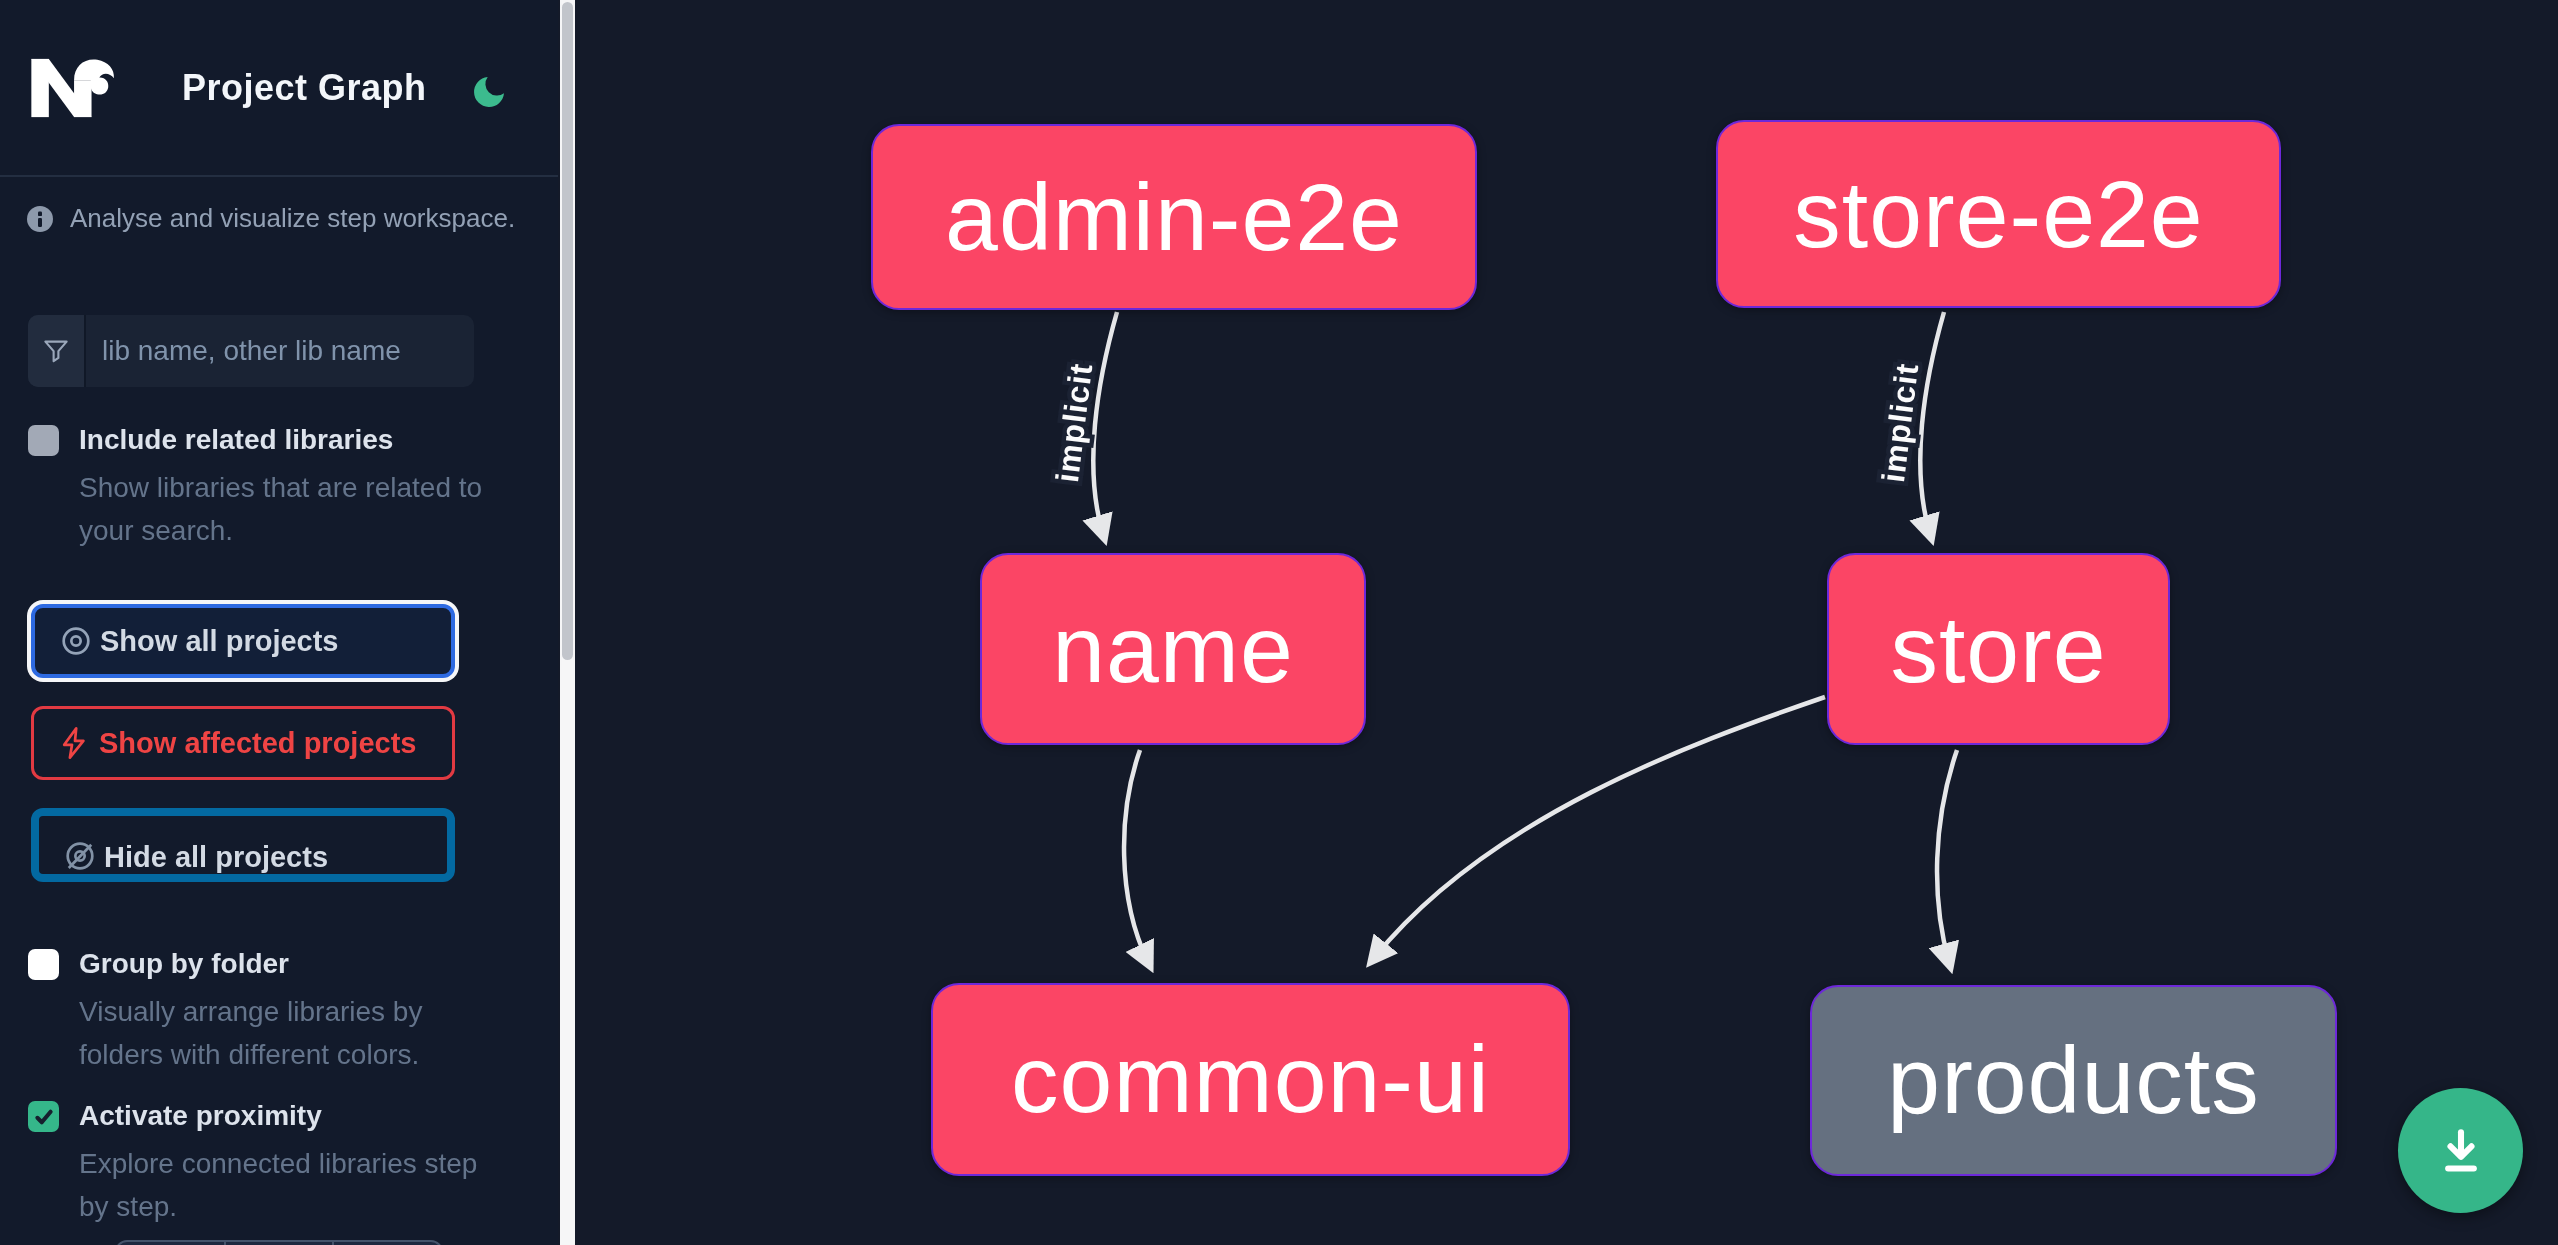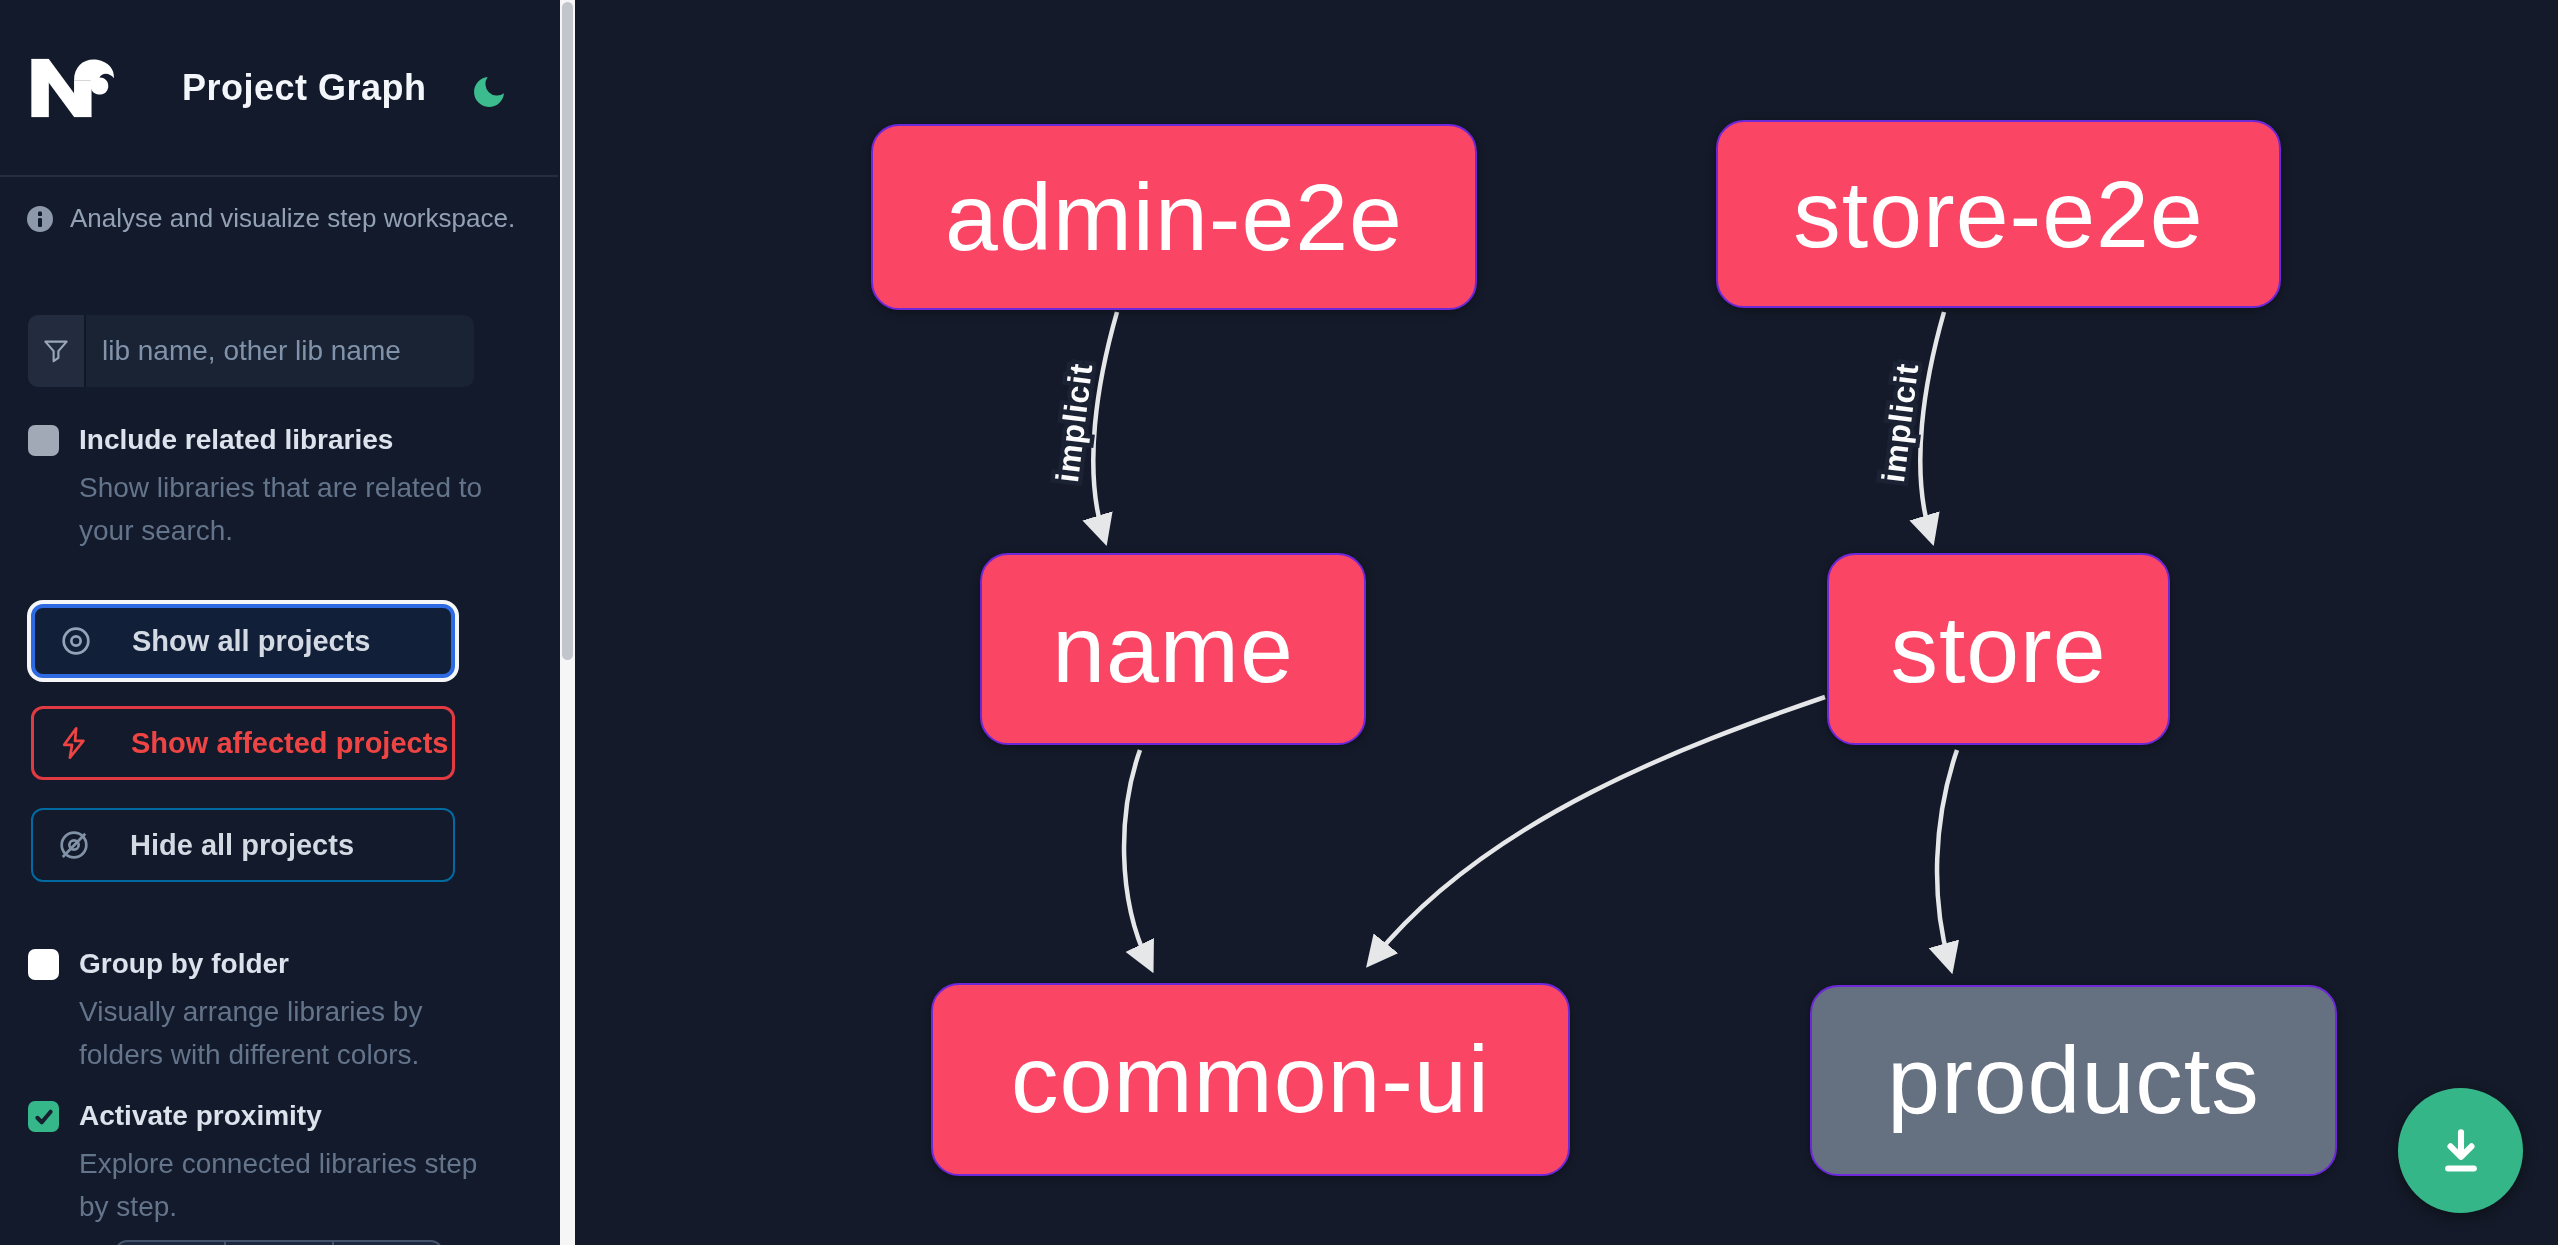--- a/index.html
+++ b/index.html
@@ -60,31 +60,31 @@
   .cb-gray  { background:#a2a9b6; }
   .cb-white { background:#ffffff; }
   .cb-green { background:#35b78a; }
   .cb svg { width:22px; height:22px; }
   .tcol { margin-left:20px; width:430px; }
   .tlabel { font-size:28px; font-weight:700; color:#dde3ec; line-height:35px; }
   .tdesc  { font-size:28px; font-weight:400; color:#64748b; line-height:43px; margin-top:9px; width:425px; }
 
   .sb-btn {
     position:absolute; left:31px; width:424px; height:74px;
-    display:flex; align-items:center; gap:38px; padding-left:23px;
+    display:flex; align-items:center; gap:6px; padding-left:23px;
     border-radius:12px; background:transparent; cursor:pointer;
     font-family:"Liberation Sans", sans-serif; font-size:29px; font-weight:600;
   }
   .sb-btn svg { width:36px; height:36px; flex:0 0 auto; }
   .btn-focused {
     border:4px solid #2e6ae1; background:#121f38;
     box-shadow:0 0 0 4px #f5f6f8; color:#d3dae4;
   }
   .btn-affected { border:3px solid #e23a42; color:#ef4444; }
-  .btn-plain    { border:2px solid #0369a1; color:#d3dae4; }
+  .btn-plain    { border:8px solid #0369a1; color:#d3dae4;align-items:flex-end; }
 
   .stepper-partial {
     position:absolute; left:115px; top:1240px; width:328px; height:40px;
     background:#1d2840; border:2px solid #44536b; border-radius:12px;
     display:flex;
   }
   .stepper-partial .seg { flex:1; border-right:2px solid #44536b; }
   .stepper-partial .seg:last-child { border-right:none; }
 
   

